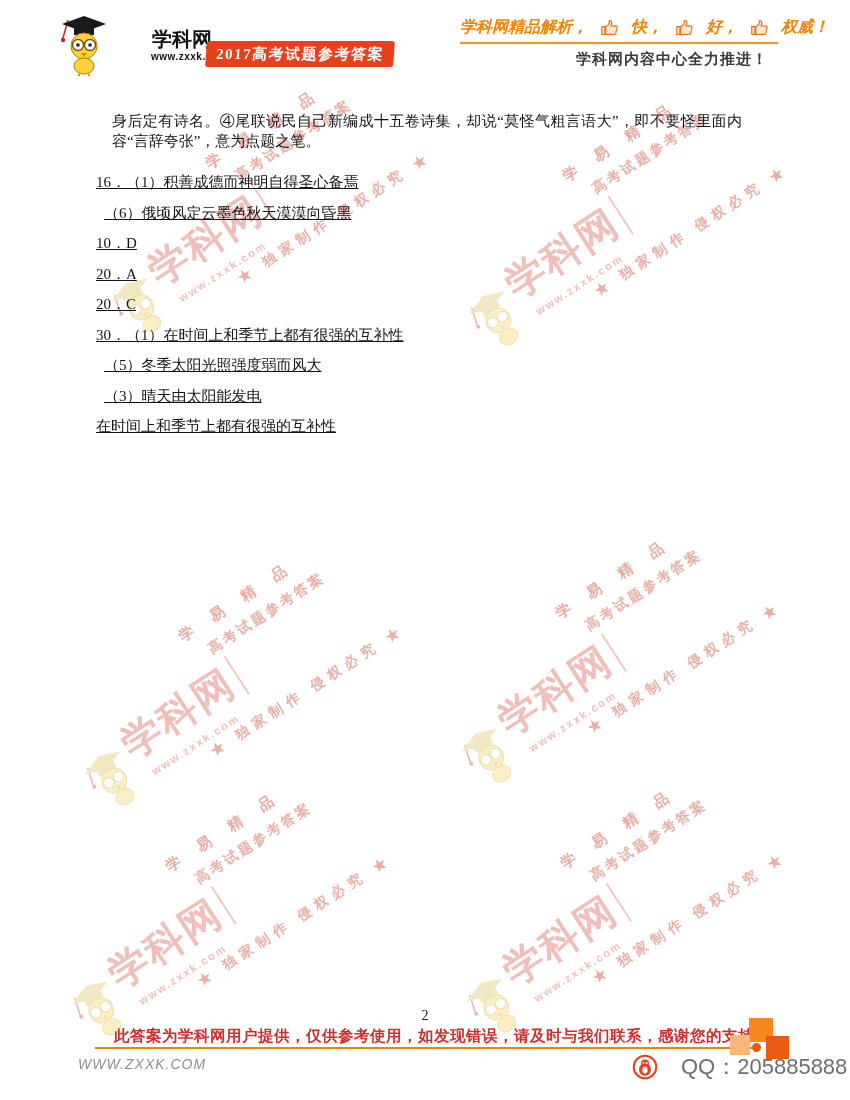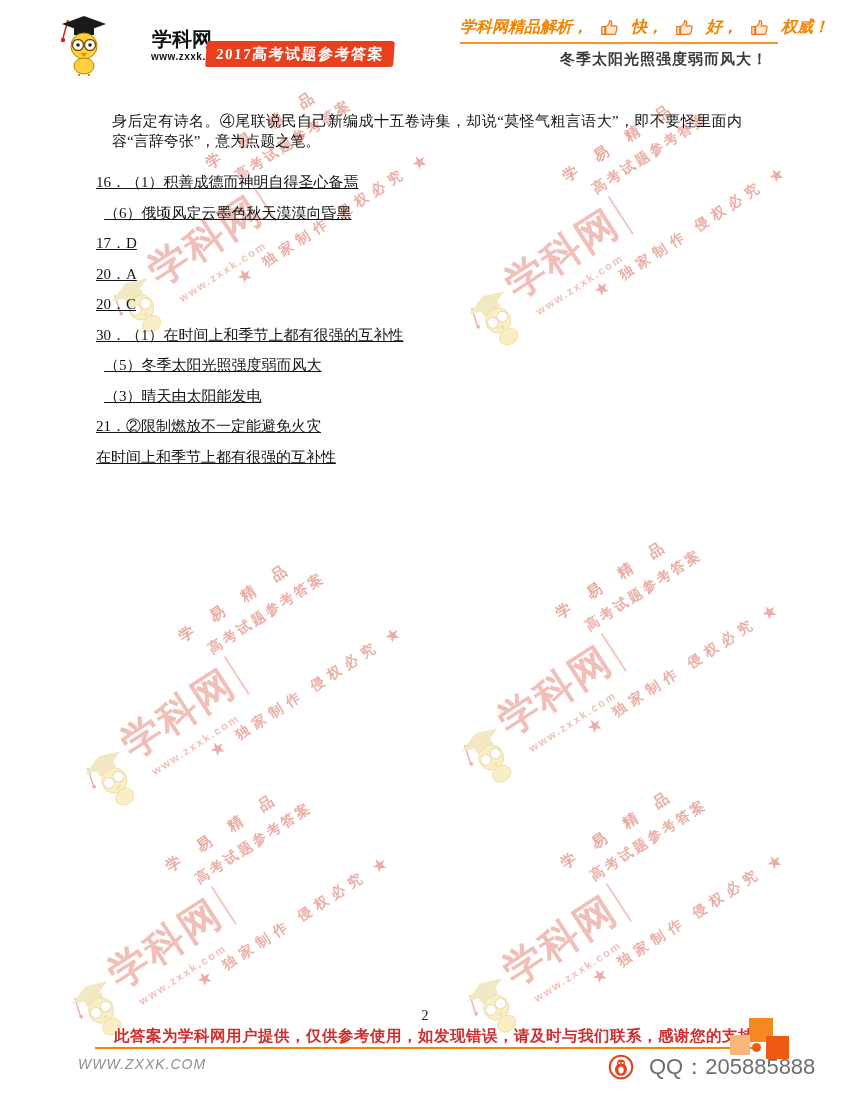--- a/index.html
+++ b/index.html
@@ -49,21 +49,21 @@
                  letter-spacing:.5px;color:var(--notice-red,#cf2e2e);white-space:nowrap;}
   .footer-line{position:absolute;left:95px;top:1047px;width:662px;height:2px;z-index:1;
                background:var(--accent-orange,#f08300);}
   .footer-dot{position:absolute;left:752px;top:1043px;width:9px;height:9px;border-radius:50%;background:#ee5a12;z-index:2;}
   .sq{position:absolute;z-index:2;}
   .sq1{left:749px;top:1018px;width:24px;height:24px;background:#f6881f;}
   .sq2{left:730px;top:1035px;width:20px;height:20px;background:#f9b87a;}
   .sq3{left:766px;top:1036px;width:23px;height:23px;background:#ee5a12;}
   .footer-url{position:absolute;left:78px;top:1056px;z-index:1;font-size:14px;font-style:italic;color:#8f8f8f;
               letter-spacing:1px;font-family:"Liberation Sans","DejaVu Sans",sans-serif;}
-  .qq-row{position:absolute;left:608px;top:1052px;z-index:1;display:flex;align-items:center;gap:15px;}
+  .qq-row{position:absolute;left:632px;top:1052px;z-index:1;display:flex;align-items:center;gap:23px;}
   .qq-text{font-size:22px;color:#6e6e6e;font-family:"Liberation Sans","DejaVu Sans",sans-serif;}
 </style>
 </head>
 <body>
 
 <div class="page">
 
   <div class="wm-layer">
 
   <div class="wm-cluster" style="left: 95px; top: 135px;">
@@ -216,35 +216,34 @@
     <svg class="thumb" width="19" height="17" viewBox="0 0 24 22">
       <path d="M2 10h4v10H2z M7 20V10l4-3 1-5c2 0 3 1 3 3l-1 4h6c1 0 2 1 1.8 2l-1.5 7c-.2 1-1 2-2.3 2H7z" fill="#fde8cf" stroke="#e87522" stroke-width="1.6"></path>
     </svg>
     <span>好，</span>
     <svg class="thumb" width="19" height="17" viewBox="0 0 24 22">
       <path d="M2 10h4v10H2z M7 20V10l4-3 1-5c2 0 3 1 3 3l-1 4h6c1 0 2 1 1.8 2l-1.5 7c-.2 1-1 2-2.3 2H7z" fill="#fde8cf" stroke="#e87522" stroke-width="1.6"></path>
     </svg>
     <span>权威！</span>
   </div>
   <div class="slogan-underline"></div>
-  <div class="sub-slogan">冬季太阳光照强度弱而风大！</div>
+  <div class="sub-slogan">学科网内容中心全力推进！</div>
 
   <div class="content">
     <p class="para">身后定有诗名。④尾联说民自己新编成十五卷诗集，却说“莫怪气粗言语大”，即不要怪里面内容“言辞夸张”，意为点题之笔。</p>
     <div class="answers">
 
     <div class="ans-line">16．（1）积善成德而神明自得圣心备焉</div>
         <div class="ans-line indent">（6）俄顷风定云墨色秋天漠漠向昏黑</div>
-        <div class="ans-line">17．D</div>
+        <div class="ans-line">10．D</div>
         <div class="ans-line">20．A</div>
         <div class="ans-line">20．C</div>
         <div class="ans-line">30．（1）在时间上和季节上都有很强的互补性</div>
         <div class="ans-line indent">（5）冬季太阳光照强度弱而风大</div>
         <div class="ans-line indent">（3）晴天由太阳能发电</div>
-        <div class="ans-line">21．②限制燃放不一定能避免火灾</div>
         <div class="ans-line">在时间上和季节上都有很强的互补性</div>
       </div>
   </div>
 
   <div class="page-num">2</div>
   <div class="footer-notice">此答案为学科网用户提供，仅供参考使用，如发现错误，请及时与我们联系，感谢您的支持</div>
   <div class="footer-line"></div>
   <div class="footer-dot"></div>
   <div class="sq sq1"></div>
   <div class="sq sq2"></div>

